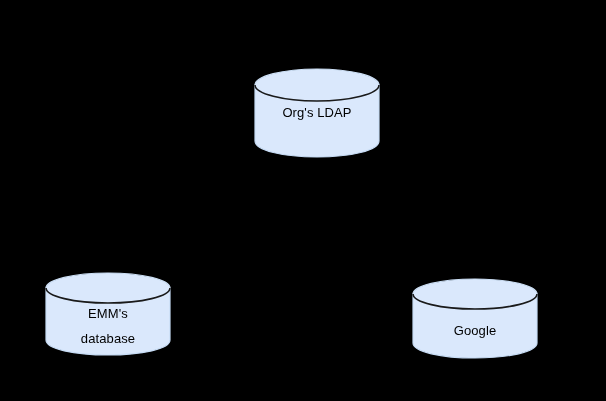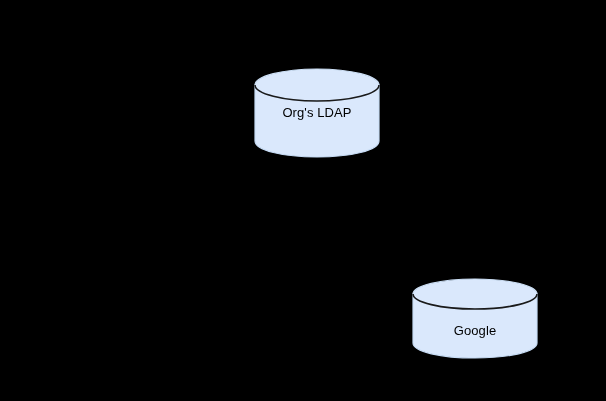--- a/index.html
+++ b/index.html
@@ -46,20 +46,29 @@
 
   <div class="cylinder" id="node-ldap" style="left: 227px; top: 68px; width: 126px; height: 90px; margin-left: 27px;">
     <svg width="126" height="90" viewBox="0 0 126 90">
       <path d="M 1 17 L 1 73 C 1 82.4 29.2 89 63 89 C 96.8 89 125 82.4 125 73 L 125 17 Z" fill="#dae8fc" stroke="#c7dcf5" stroke-width="1.2"></path>
       <ellipse cx="63" cy="17" rx="62" ry="16" fill="#dae8fc" stroke="#ccdff5" stroke-width="1.2"></ellipse>
       <path d="M 1 17 C 1 25.8 29.2 33 63 33 C 96.8 33 125 25.8 125 17" fill="none" stroke="#1a1a1a" stroke-width="1.6"></path>
     </svg>
     <div class="cyl-label" style="top:36px;">Org's LDAP</div>
   </div>
 
+  <div class="cylinder" id="node-emm" style="left: 45px; top: 272px; width: 126px; height: 84px;">
+    <svg width="126" height="84" viewBox="0 0 126 84">
+      <path d="M 1 16 L 1 68 C 1 77 29.2 83 63 83 C 96.8 83 125 77 125 68 L 125 16 Z" fill="#dae8fc" stroke="#c7dcf5" stroke-width="1.2"></path>
+      <ellipse cx="63" cy="16" rx="62" ry="15" fill="#dae8fc" stroke="#ccdff5" stroke-width="1.2"></ellipse>
+      <path d="M 1 16 C 1 24.3 29.2 31 63 31 C 96.8 31 125 24.3 125 16" fill="none" stroke="#1a1a1a" stroke-width="1.6"></path>
+    </svg>
+    <div class="cyl-label" style="top:33px;">EMM's</div>
+    <div class="cyl-label" style="top:58px;">database</div>
+  </div>
 
   <div class="cylinder" id="node-google" style="left: 412px; top: 278px; width: 126px; height: 81px;">
     <svg width="126" height="81" viewBox="0 0 126 81">
       <path d="M 1 16 L 1 65 C 1 73.8 29.2 80 63 80 C 96.8 80 125 73.8 125 65 L 125 16 Z" fill="#dae8fc" stroke="#c7dcf5" stroke-width="1.2"></path>
       <ellipse cx="63" cy="16" rx="62" ry="15" fill="#dae8fc" stroke="#ccdff5" stroke-width="1.2"></ellipse>
       <path d="M 1 16 C 1 24.3 29.2 31 63 31 C 96.8 31 125 24.3 125 16" fill="none" stroke="#1a1a1a" stroke-width="1.6"></path>
     </svg>
     <div class="cyl-label" style="top:44px;">Google</div>
   </div>
 

